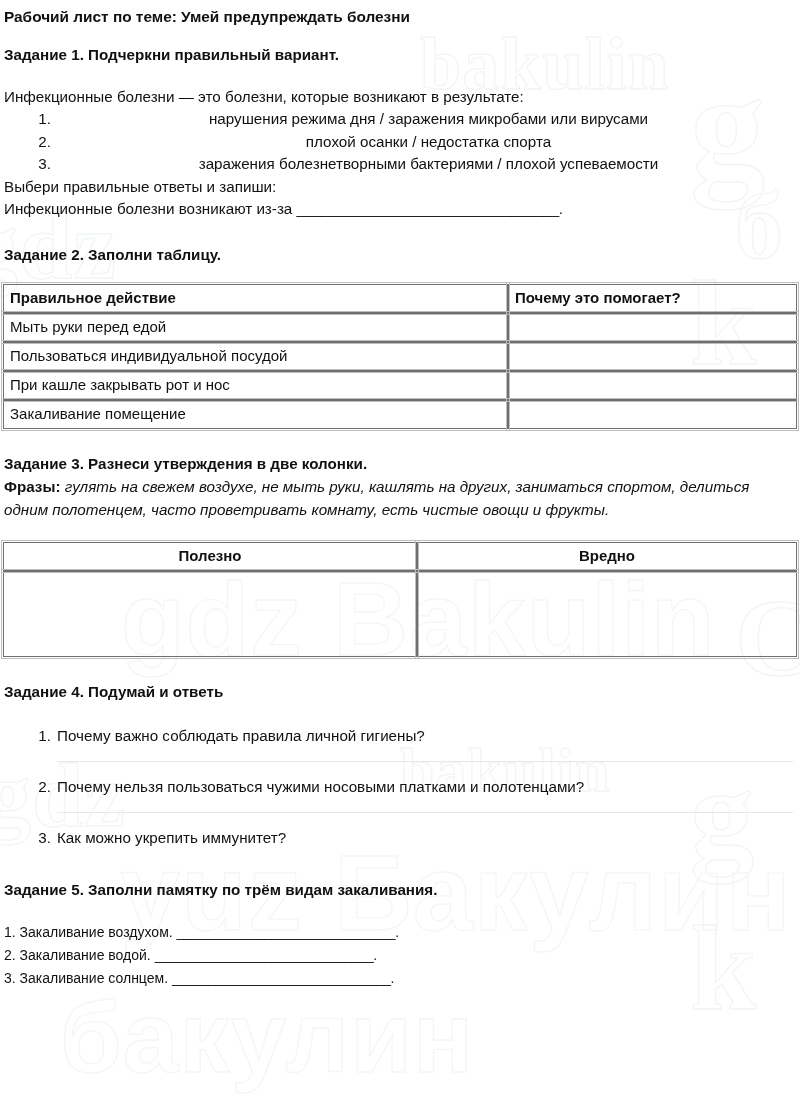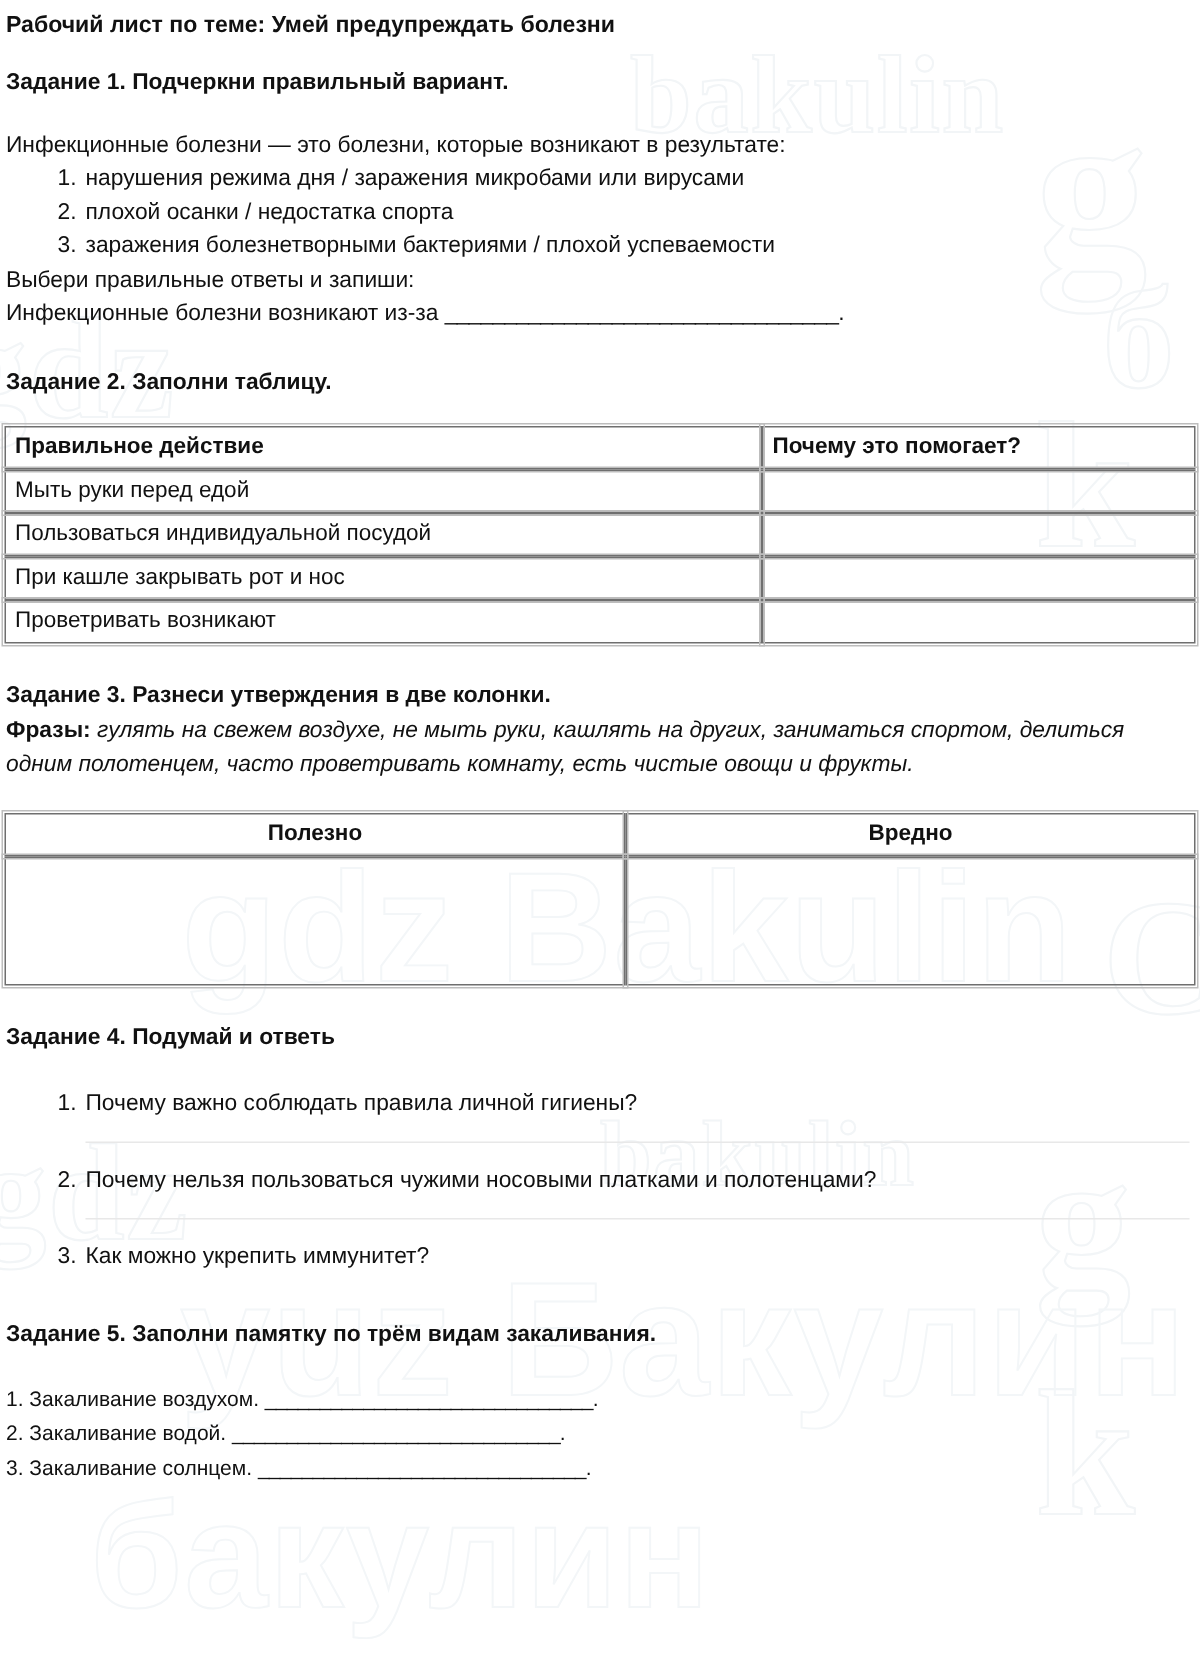--- a/index.html
+++ b/index.html
@@ -69,20 +69,21 @@
     padding-left: 4px;
     padding-top: 6px;
   }
 
   
   ol.task-list {
     margin: 0;
     padding: 0 0 0 57px;
     list-style: none;
     counter-reset: li;
+    text-align: center;
   }
   ol.task-list > li {
     position: relative;
     font-size: 15.2px;
     line-height: 22.5px;
     counter-increment: li;
     white-space: nowrap;
   }
   ol.task-list > li::before {
     content: counter(li) ".";
@@ -233,21 +234,21 @@
       </tr>
       <tr class="t1-row">
         <td>Пользоваться индивидуальной посудой</td>
         <td></td>
       </tr>
       <tr class="t1-row">
         <td>При кашле закрывать рот и нос</td>
         <td></td>
       </tr>
       <tr class="t1-row">
-        <td>Проветривать возникают</td>
+        <td>Закаливание помещение</td>
         <td></td>
       </tr>
     </tbody>
   </table>
 
   <div class="spacer-24"></div>
 
   <div class="line bold">Задание 3. Разнеси утверждения в две колонки.</div>
 
   <div class="phrases"><span class="bold">Фразы:</span><span class="ital"> гулять на свежем воздухе, не мыть руки, кашлять на других, заниматься спортом, делиться одним полотенцем, часто проветривать комнату, есть чистые овощи и фрукты.</span></div>

